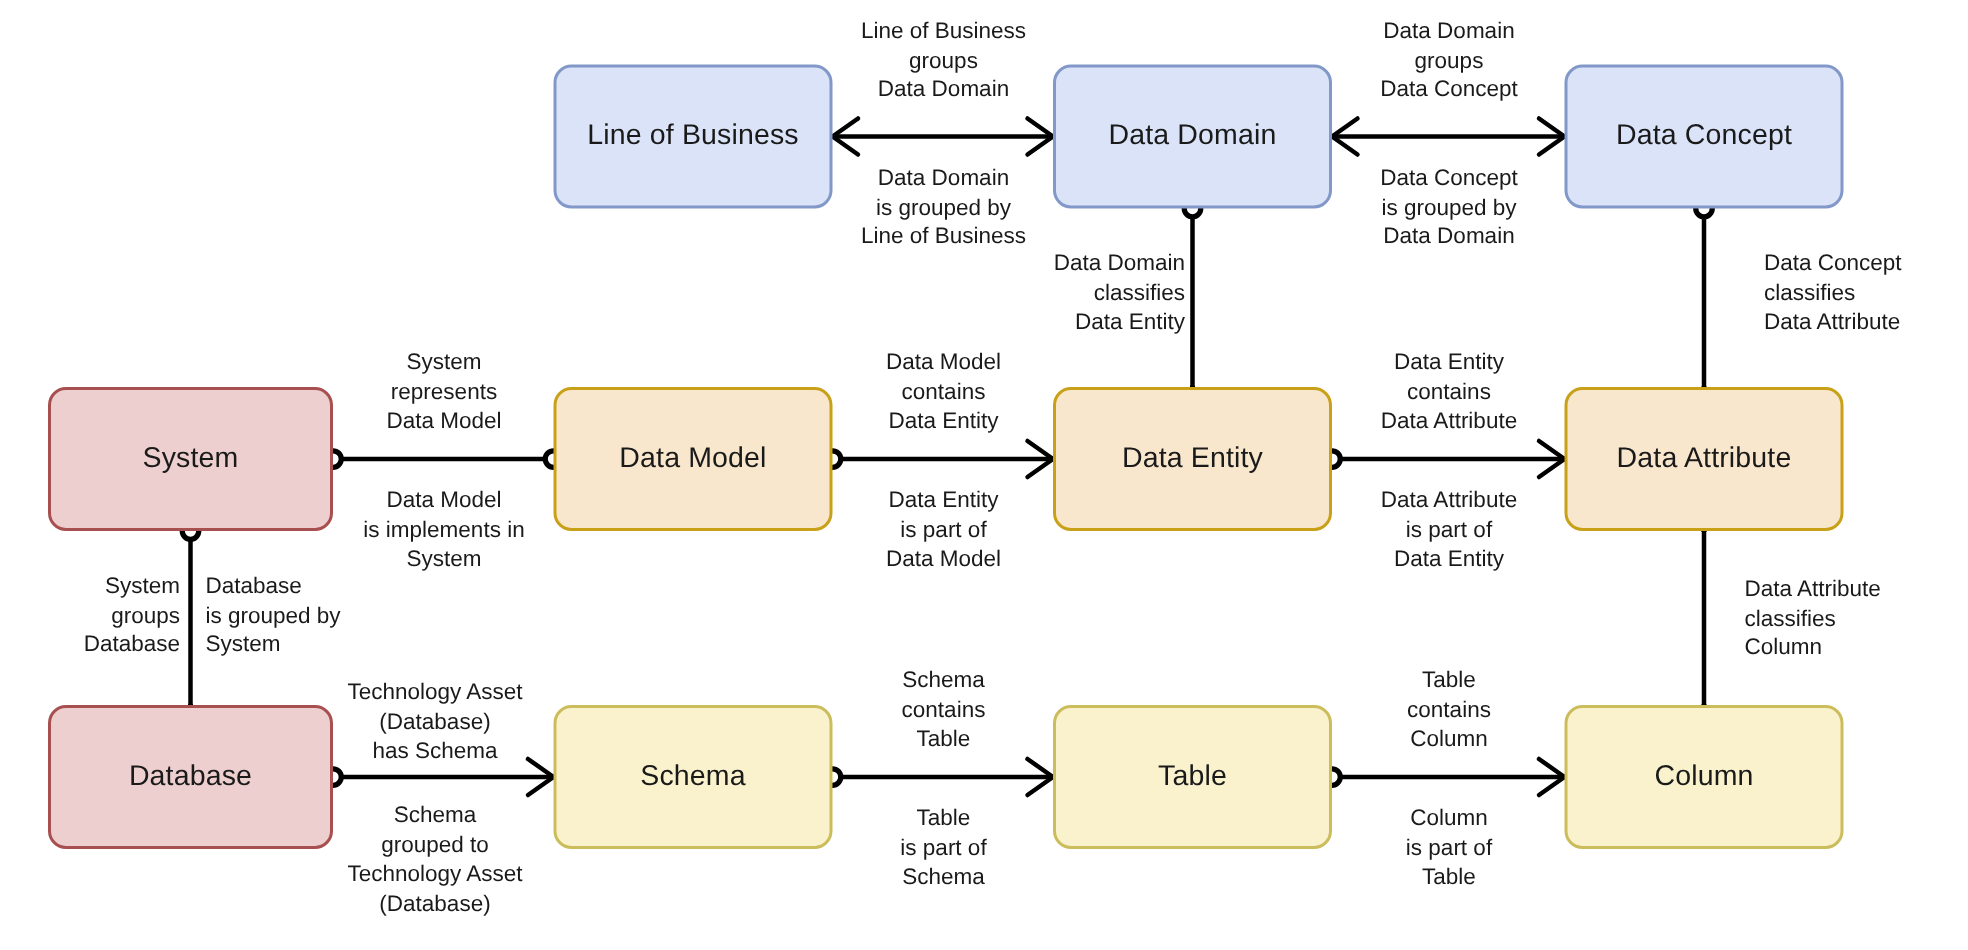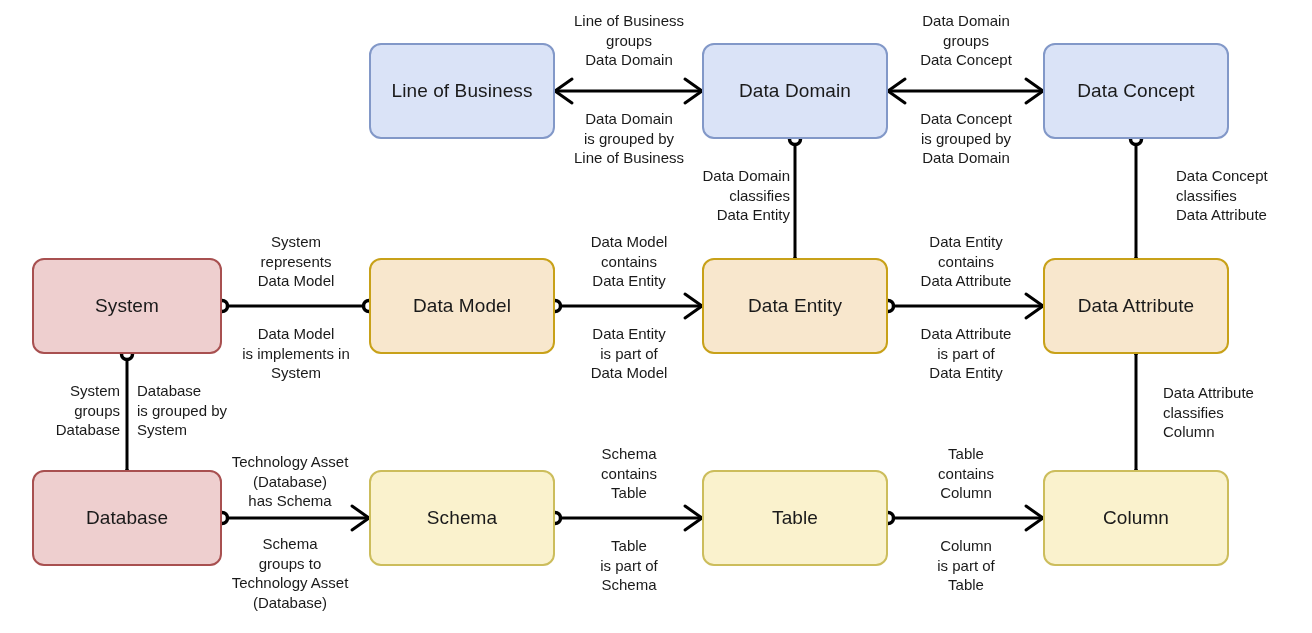--- a/index.html
+++ b/index.html
@@ -244,21 +244,21 @@
   </div>
 
   <div class="lbl ctr" style="left:290px;top:452px;">
     <div>Technology Asset</div>
     <div>(Database)</div>
     <div><span class="it">has</span> <span>Schema</span></div>
   </div>
 
   <div class="lbl ctr" style="left:290px;top:534px;">
     <div>Schema</div>
-    <div class="it">groups to</div>
+    <div class="it">grouped to</div>
     <div>Technology Asset</div>
     <div>(Database)</div>
   </div>
 
   <div class="lbl ctr" style="left:629px;top:444px;">
     <div>Schema</div>
     <div class="it">contains</div>
     <div>Table</div>
   </div>
 

